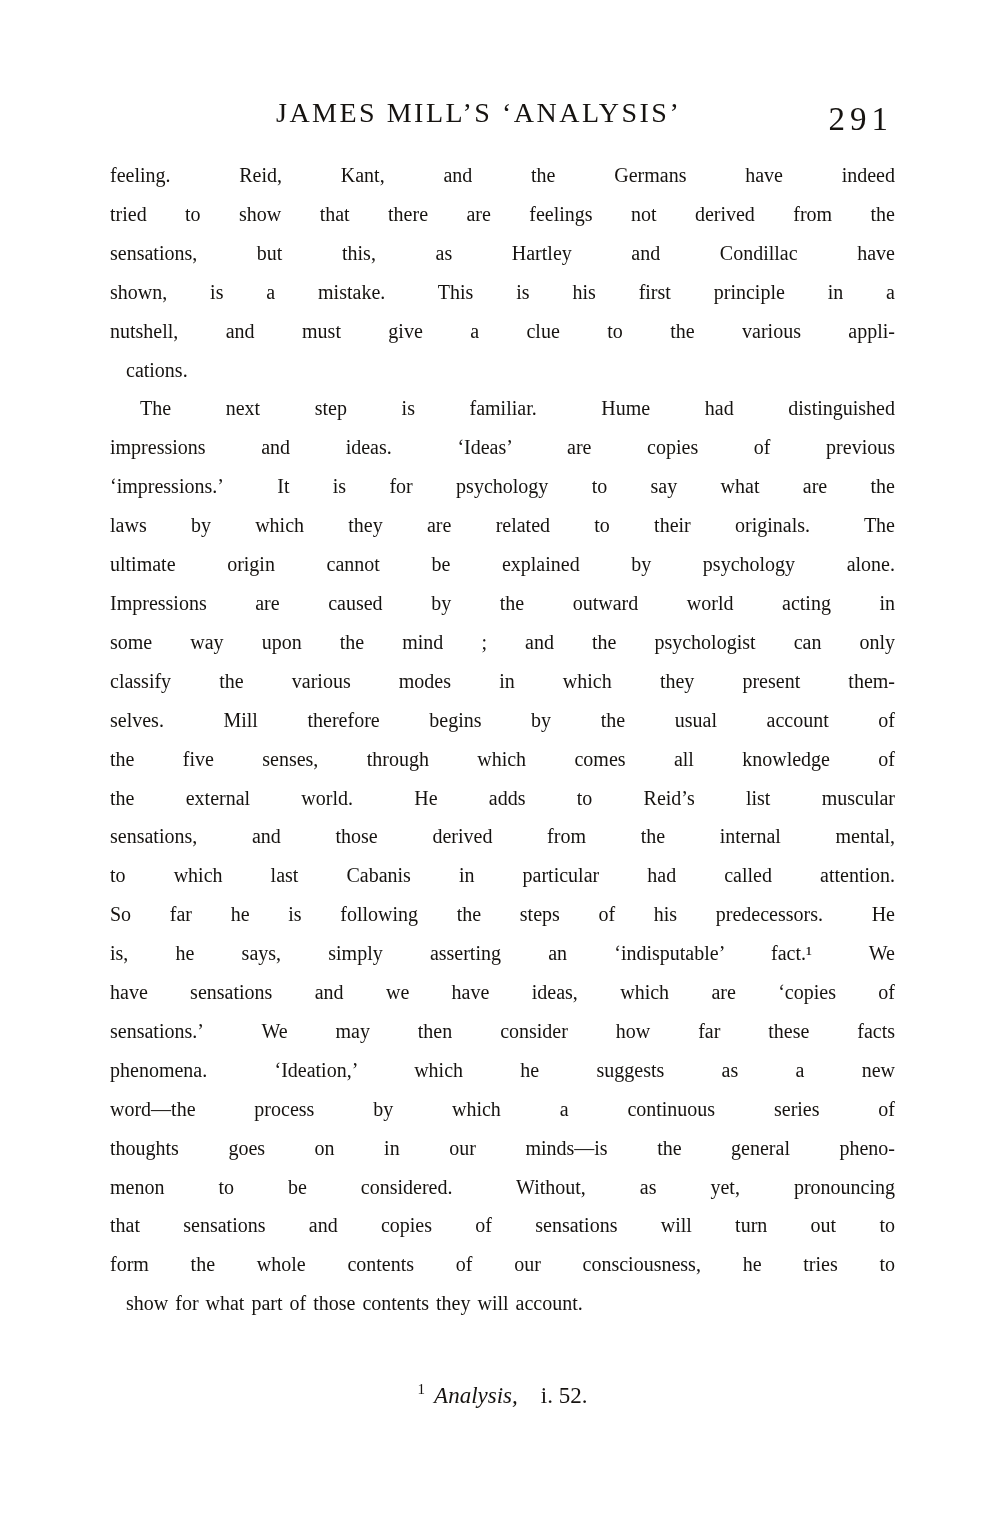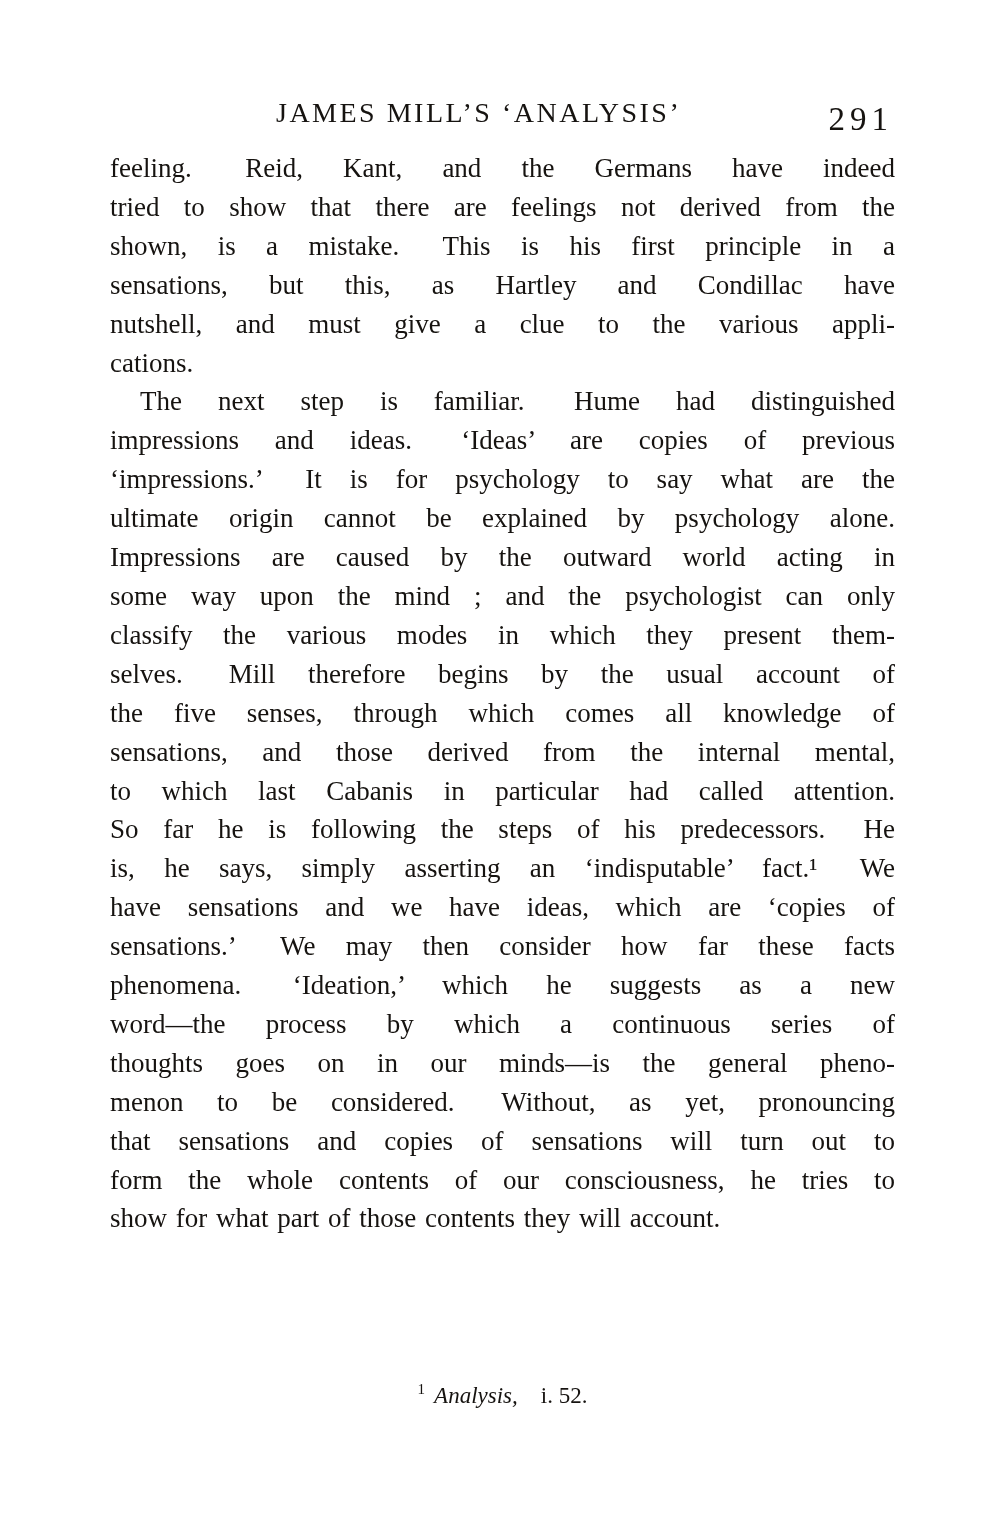--- a/index.html
+++ b/index.html
@@ -37,33 +37,34 @@
     right: 2px;
     top: 4px;
     font-size: 33px;
     letter-spacing: 5px;
     font-variant-numeric: oldstyle-nums;
   }
   
   .body-text {
     position: absolute;
     left: 110px;
-    top: 149px;
+    top: 156px;
     width: 785px;
-    font-size: 27px;
+    font-size: 20px;
     line-height: 38.9px;
     word-spacing: 2px;
   }
   .line {
     text-align: justify;
     text-align-last: justify;
     text-justify: inter-word;
   }
   .line.para-end {
     text-align-last: left;
+    margin-left: 16px;
   }
   .line.indent {
     text-indent: 30px;
   }
   
   .footnote {
     position: absolute;
     left: 110px;
     top: 1381px;
     width: 785px;
@@ -89,33 +90,35 @@
 <div class="page">
 
   <div class="running-header">
     <div class="running-title">JAMES MILL’S ‘ANALYSIS’</div>
     <div class="folio">291</div>
   </div>
 
   <div class="body-text" id="body-lines">
       <div class="line">feeling.  Reid, Kant, and the Germans have indeed</div>
       <div class="line">tried to show that there are feelings not derived from the</div>
+      <div class="line">sensations, but this, as Hartley and Condillac have</div>
       <div class="line">shown, is a mistake.  This is his first principle in a</div>
-      <div class="line">sensations, but this, as Hartley and Condillac have</div>
       <div class="line">nutshell, and must give a clue to the various appli-</div>
       <div class="line para-end">cations.</div>
       <div class="line indent">The next step is familiar.  Hume had distinguished</div>
       <div class="line">impressions and ideas.  ‘Ideas’ are copies of previous</div>
       <div class="line">‘impressions.’  It is for psychology to say what are the</div>
+      <div class="line">laws by which they are related to their originals.  The</div>
       <div class="line">ultimate origin cannot be explained by psychology alone.</div>
       <div class="line">Impressions are caused by the outward world acting in</div>
       <div class="line">some way upon the mind ; and the psychologist can only</div>
       <div class="line">classify the various modes in which they present them-</div>
       <div class="line">selves.  Mill therefore begins by the usual account of</div>
       <div class="line">the five senses, through which comes all knowledge of</div>
+      <div class="line">the external world.  He adds to Reid’s list muscular</div>
       <div class="line">sensations, and those derived from the internal mental,</div>
       <div class="line">to which last Cabanis in particular had called attention.</div>
       <div class="line">So far he is following the steps of his predecessors.  He</div>
       <div class="line">is, he says, simply asserting an ‘indisputable’ fact.¹  We</div>
       <div class="line">have sensations and we have ideas, which are ‘copies of</div>
       <div class="line">sensations.’  We may then consider how far these facts</div>
       <div class="line">phenomena.  ‘Ideation,’ which he suggests as a new</div>
       <div class="line">word—the process by which a continuous series of</div>
       <div class="line">thoughts goes on in our minds—is the general pheno-</div>
       <div class="line">menon to be considered.  Without, as yet, pronouncing</div>

